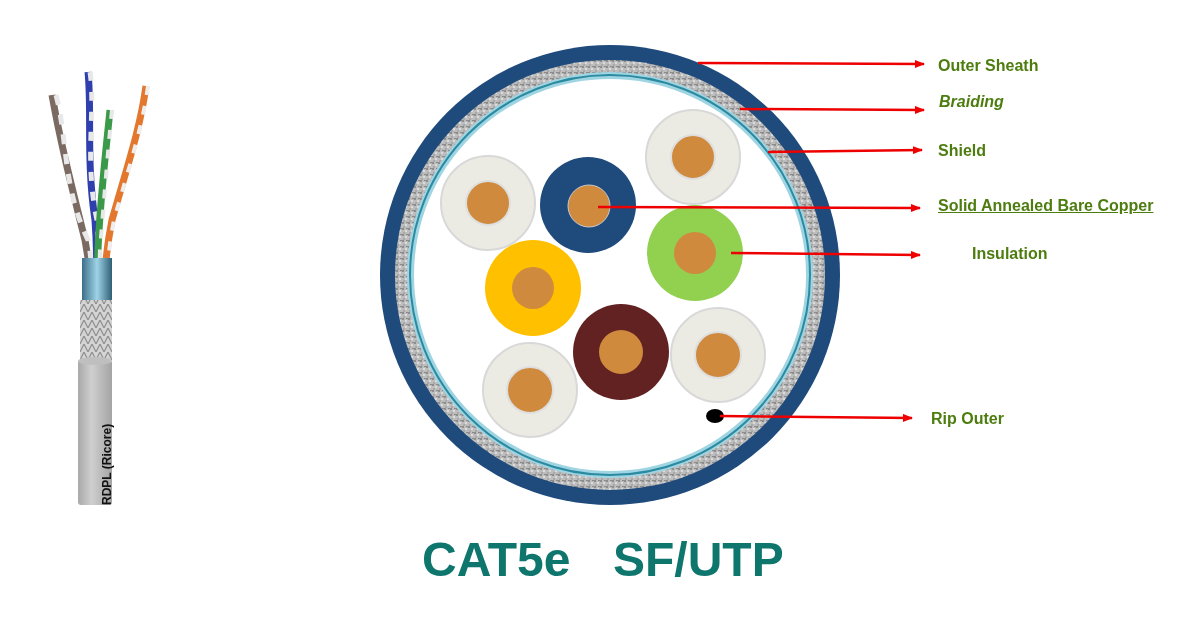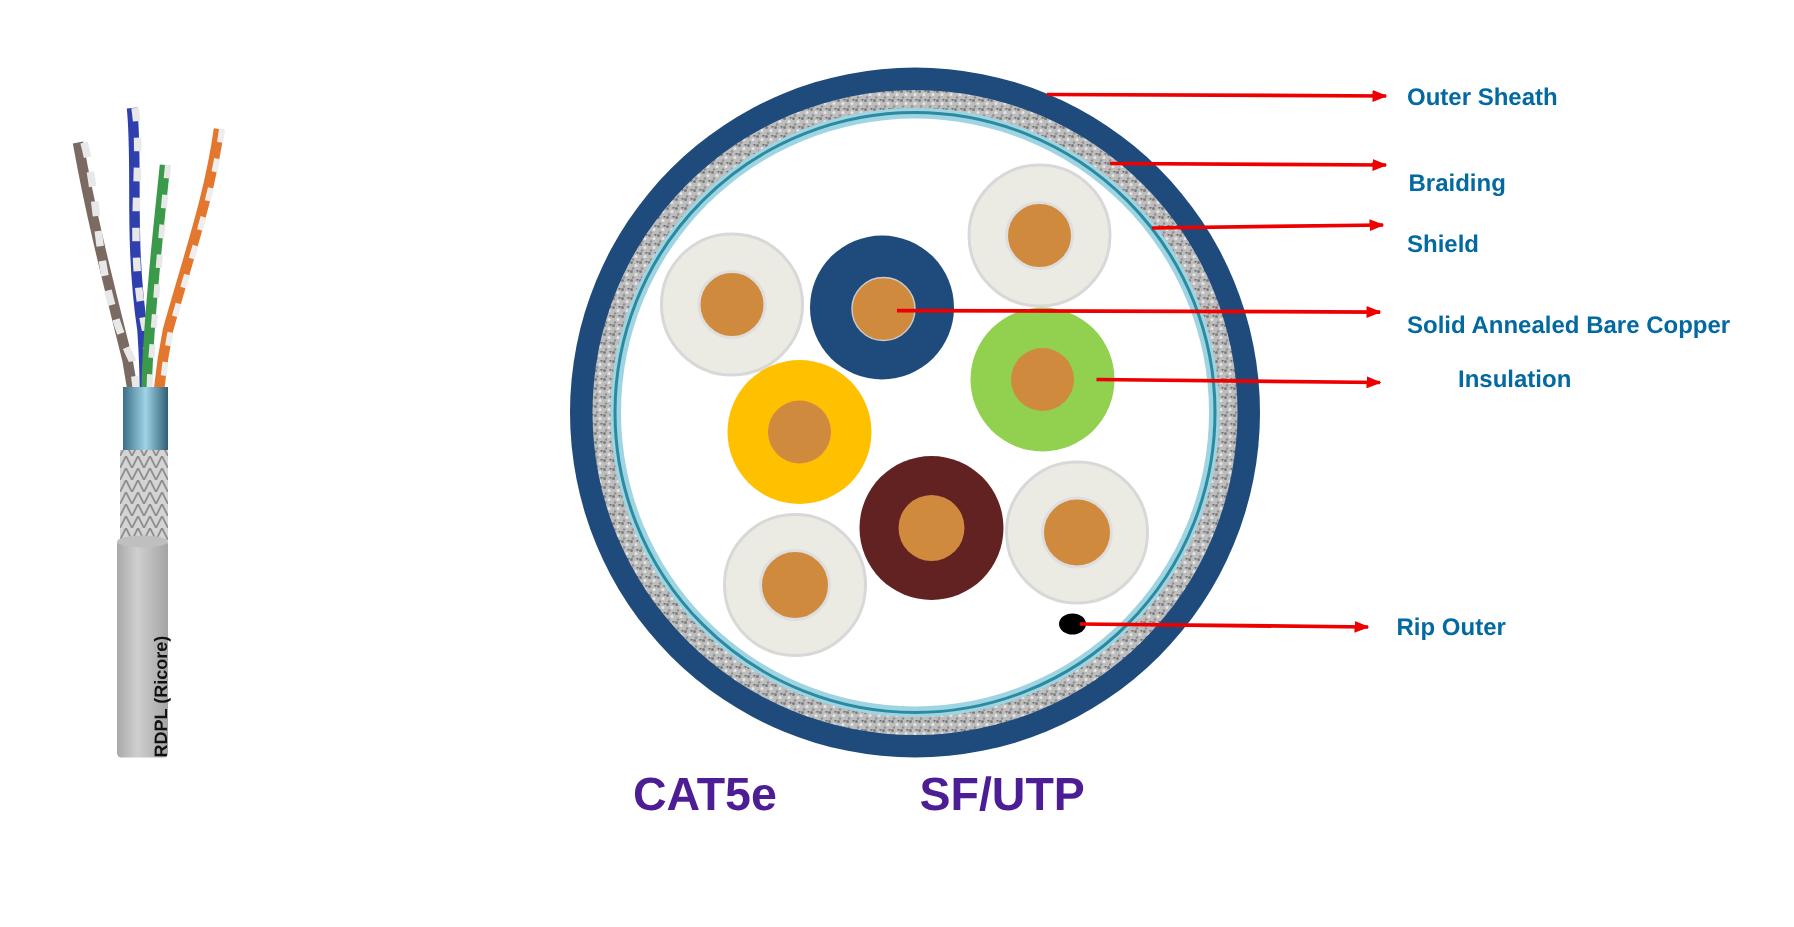--- a/index.html
+++ b/index.html
@@ -1,19 +1,19 @@
 <!DOCTYPE html>
 <html><head>
 <meta charset="utf-8">
 <style>
   html, body { margin:0; padding:0; background:#ffffff; }
   body { width:1196px; height:618px; position:relative; overflow:hidden;
          font-family:"Liberation Sans", "DejaVu Sans", sans-serif; }
-  .label { position:absolute; font-weight:bold; font-size:16px; color:#0369a1; white-space:nowrap; }
-  .caption { position:absolute; font-weight:bold; font-size:31px; color:#4c1d95; white-space:nowrap; top:512px; }
+  .label { position:absolute; font-weight:bold; font-size:16px; color:#4d7c0f; white-space:nowrap; }
+  .caption { position:absolute; font-weight:bold; font-size:48px; color:#0f766e; white-space:nowrap; top:532px; }
   #diagram { position:absolute; left:0; top:0; }
   #cable-photo { position:absolute; left:0; top:0; }
   .vert-text { position:absolute; left:100px; top:505px; transform:rotate(-90deg); transform-origin:0 0;
                font-weight:bold; font-size:12px; color:#111; white-space:nowrap; }
 </style>
 </head>
 <body>
 
 <svg id="cable-photo" width="200" height="520">
   <defs>
@@ -121,20 +121,20 @@
     <line x1="698" y1="63" x2="924" y2="64" marker-end="url(#arrowHead)"></line>
     <line x1="740" y1="109" x2="924" y2="110" marker-end="url(#arrowHead)"></line>
     <line x1="768" y1="152" x2="922" y2="150" marker-end="url(#arrowHead)"></line>
     <line x1="598" y1="207" x2="920" y2="208" marker-end="url(#arrowHead)"></line>
     <line x1="731" y1="253" x2="920" y2="255" marker-end="url(#arrowHead)"></line>
     <line x1="720" y1="416" x2="912" y2="418" marker-end="url(#arrowHead)"></line>
   </g>
 </svg>
 
 <div class="label" style="left:938px; top:57px;">Outer Sheath</div>
-<div class="label" style="left:939px; top:114px;">Braiding</div>
-<div class="label" style="left:938px; top:155px;">Shield</div>
-<div class="label" style="left:938px; top:209px;">Solid Annealed Bare Copper</div>
+<div class="label" style="left:939px; top:93px;font-style:italic;">Braiding</div>
+<div class="label" style="left:938px; top:142px;">Shield</div>
+<div class="label" style="left:938px; top:197px;text-decoration:underline;">Solid Annealed Bare Copper</div>
 <div class="label" style="left:972px; top:245px;">Insulation</div>
 <div class="label" style="left:931px; top:410px;">Rip Outer</div>
 
 <div class="caption" style="left:422px;">CAT5e</div>
 <div class="caption" style="left:613px;">SF/UTP</div>
 
 </body></html>

